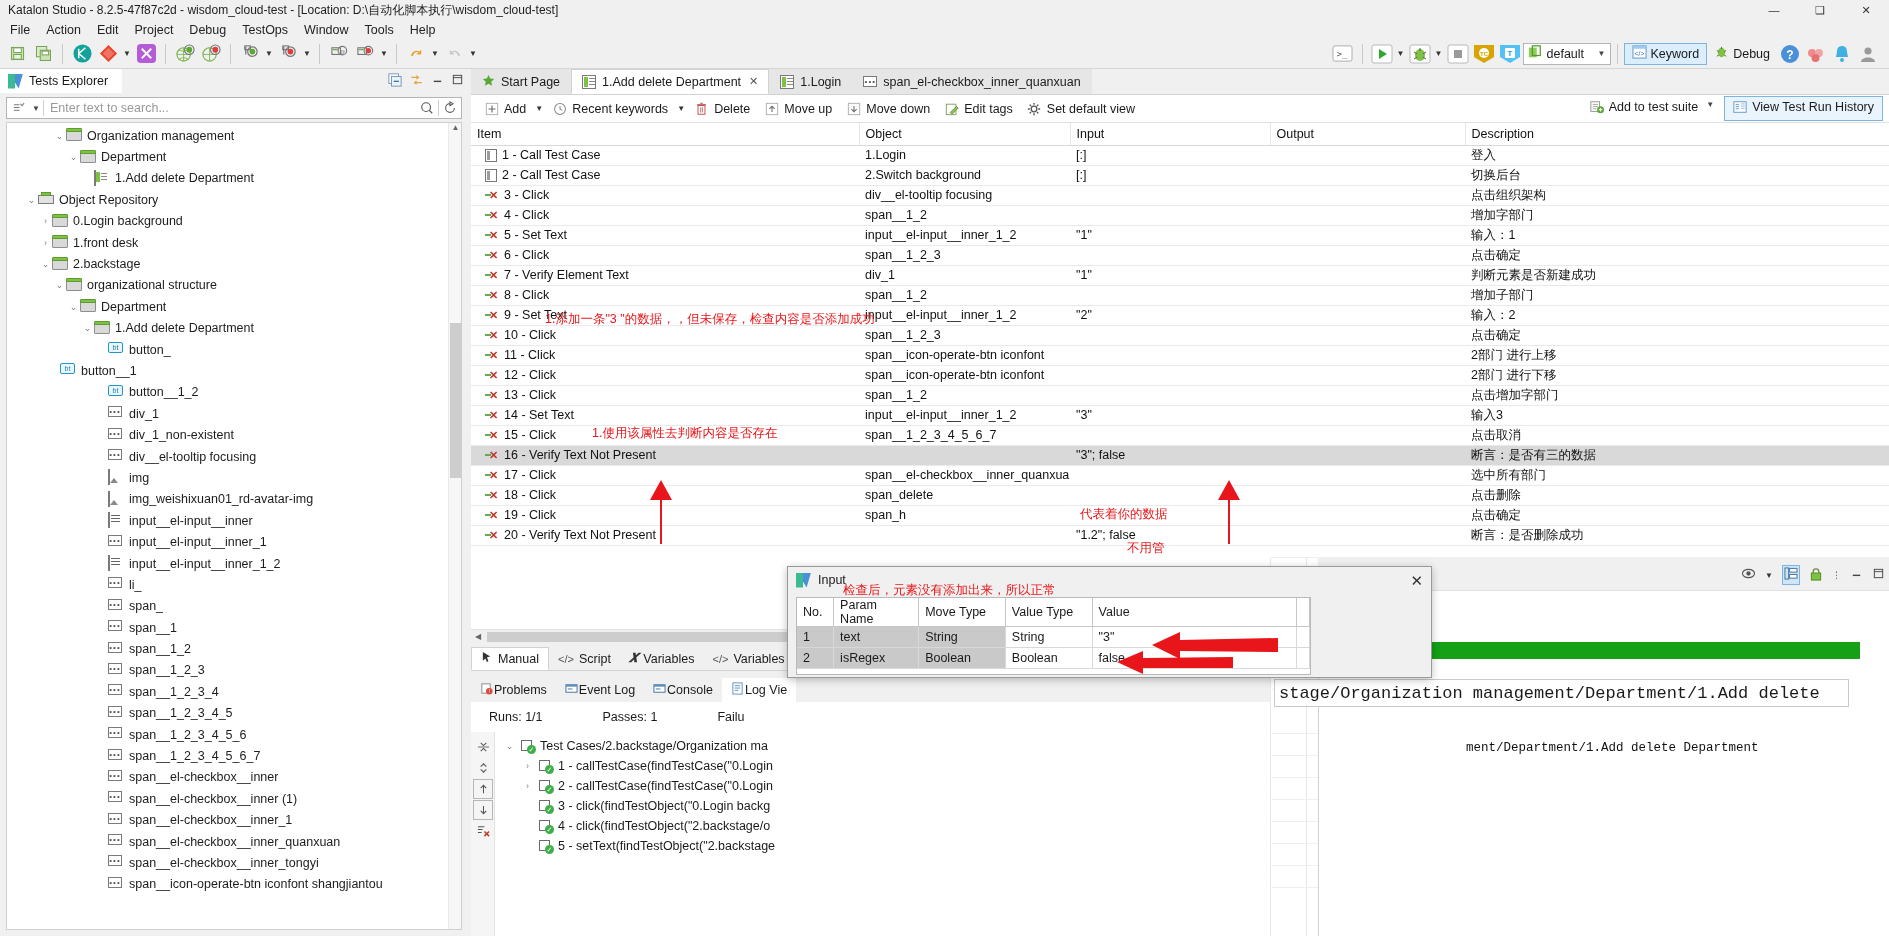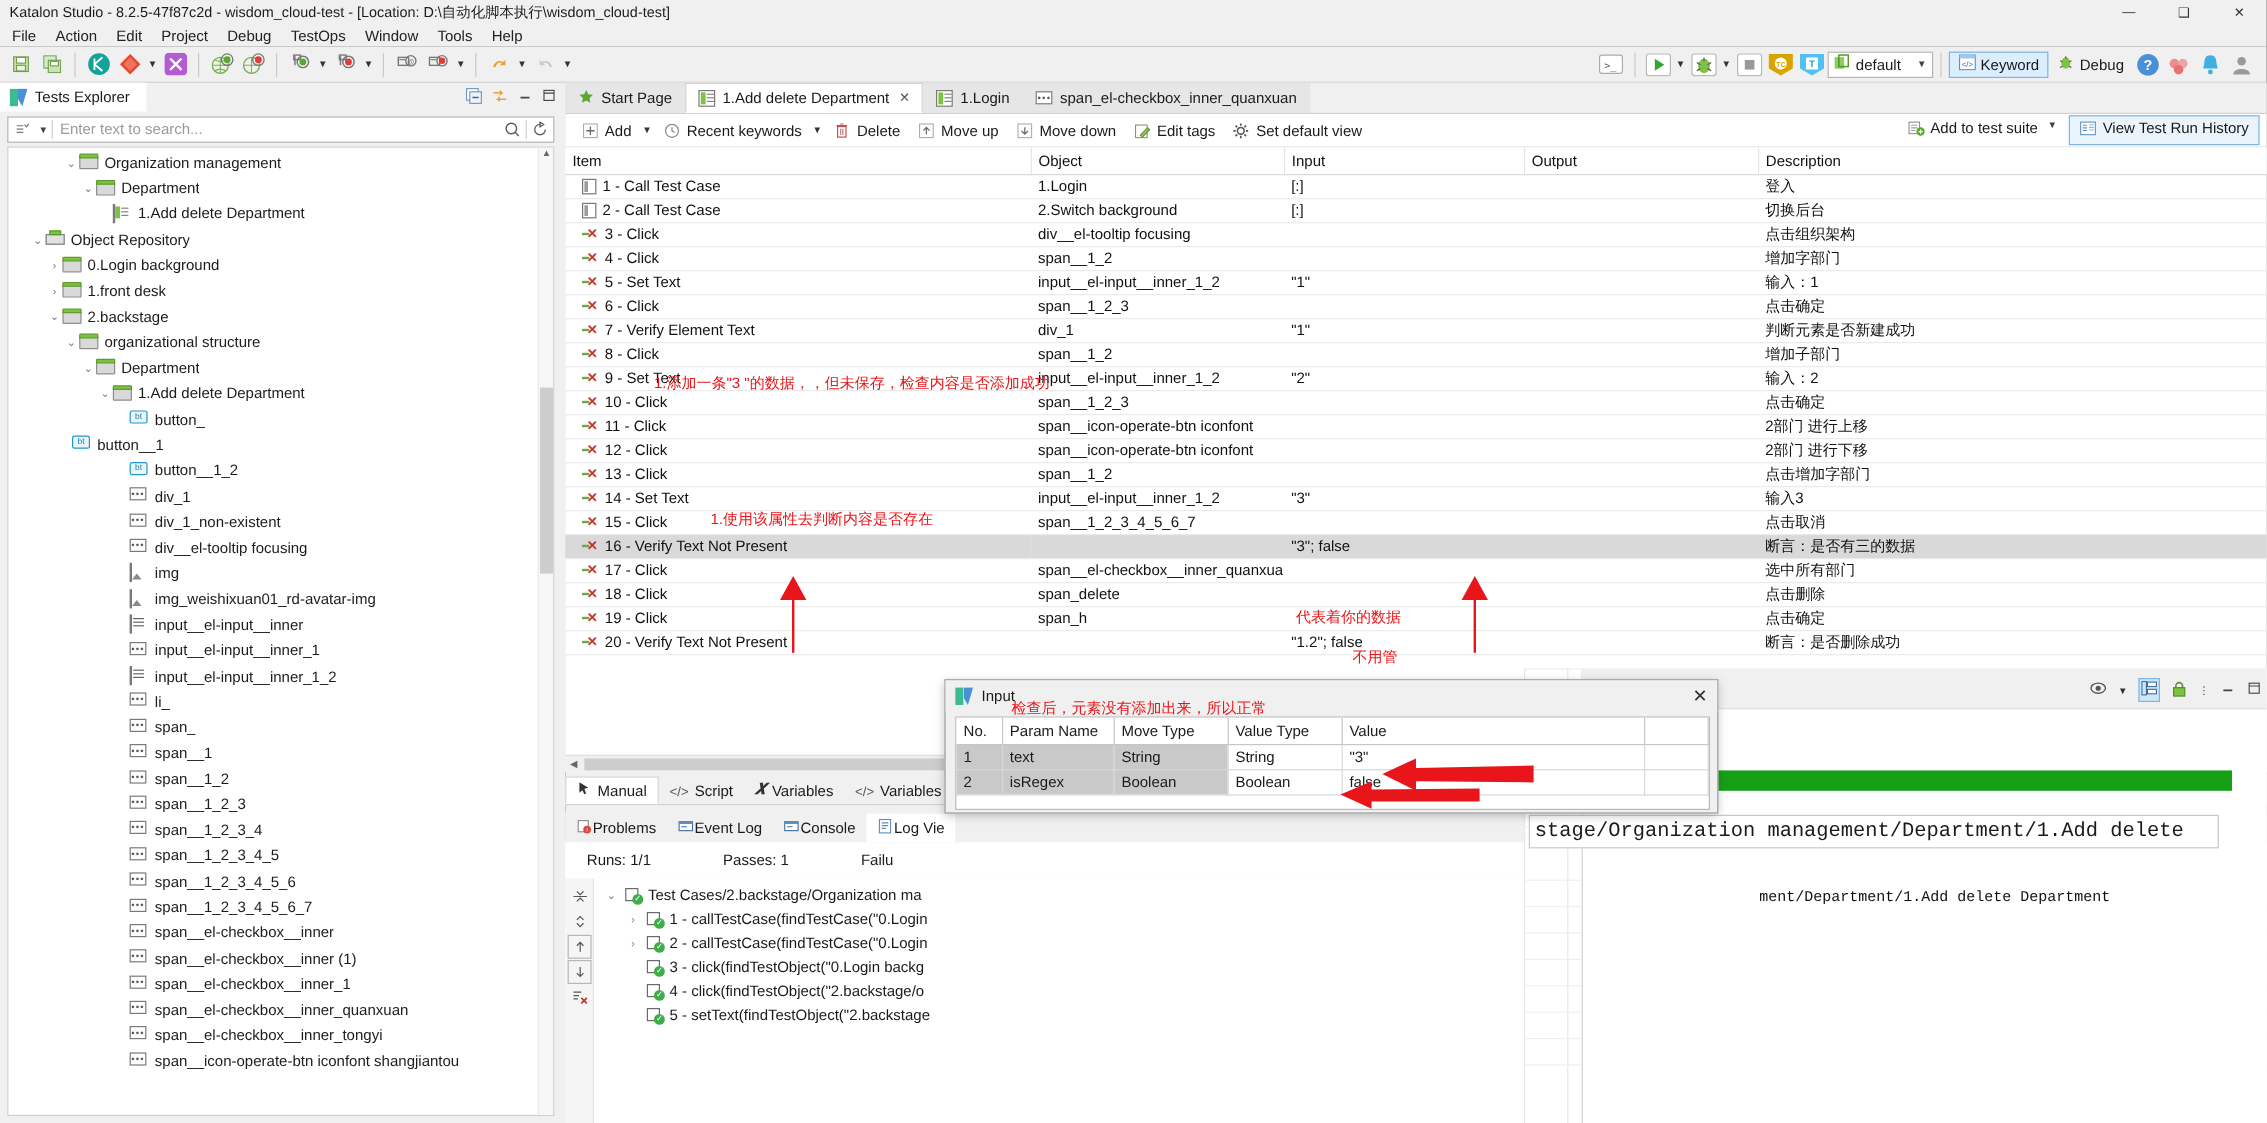--- a/index.html
+++ b/index.html
@@ -5,21 +5,21 @@
 <style>
   * { box-sizing: border-box; }
   html, body { margin:0; padding:0; }
   body {
     width:1889px; height:936px; overflow:hidden;
     font-family:"Liberation Sans", sans-serif;
     font-size:12.5px; color:#1a1a1a;
     background:#f0f0f0;
     -webkit-font-smoothing:antialiased;
   }
-  #app { position:relative; width:1889px; height:936px; background:#000000; }
+  #app { position:relative; width:1889px; height:936px; background:#5eead4; }
 
   
   .titlebar { position:absolute; left:0; top:0; width:1889px; height:20px;
      background:#f0f0f0; display:flex; align-items:center; }
   .titlebar .ttext { padding-left:8px; font-size:12px; color:#1c1c1c; white-space:nowrap; }
   .winbtns { position:absolute; right:0; top:0; height:20px; display:flex; }
   .winbtn { width:46px; height:20px; display:flex; align-items:center; justify-content:center;
             font-size:11px; color:#333; }
 
   
@@ -176,21 +176,21 @@
   .gridlines { position:absolute; inset:0; }
   .gl-v { position:absolute; top:0; bottom:0; width:1px; background:#e8e8e8; }
   .gl-h { position:absolute; left:0; right:0; height:1px; background:#efefef; }
 
   
   .dialog { position:absolute; left:787px; top:566px; width:645px; height:112px;
             background:#f0f0f0; border:1px solid #9a9a9a; box-shadow:0 2px 8px rgba(0,0,0,.25); }
   .dlg-title { height:26px; display:flex; align-items:center; gap:7px; padding:0 8px;
                background:#f0f0f0; font-size:12.5px; }
   .dlg-x { margin-left:auto; font-size:15px; color:#333; line-height:1; }
-  .dlg-body { position:absolute; left:8px; top:30px; width:629px; height:78px; background:#fff;
+  .dlg-body { position:absolute; left:8px; top:30px; width:515px; height:78px; background:#fff;
               border:1px solid #b9b9b9; overflow:hidden; }
   .dtbl { width:100%; border-collapse:collapse; font-size:12.5px; }
   .dtbl th { font-weight:normal; text-align:left; height:22px; padding:0 6px;
              border-right:1px solid #c6c6c6; border-bottom:1px solid #c6c6c6; background:#fff; }
   .dtbl td { height:21px; padding:0 6px; border-right:1px solid #d8d8d8;
              border-bottom:1px solid #d8d8d8; }
   .dtbl td.g { background:#c9c9c9; }
 
   
   .anno { position:absolute; color:#e8161a; font-size:12.5px; white-space:nowrap;

